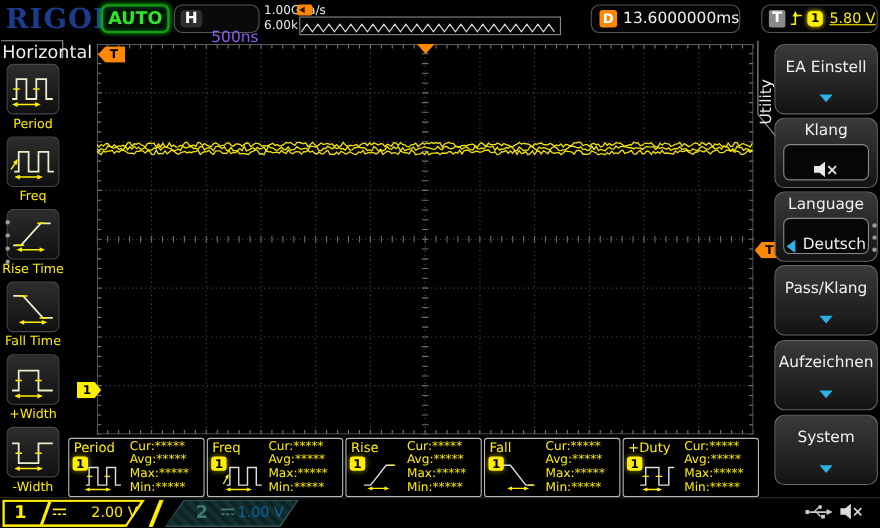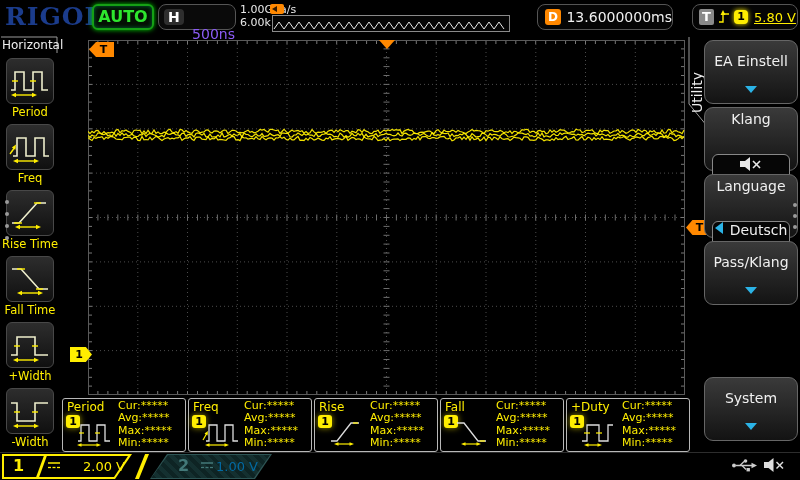--- a/index.html
+++ b/index.html
@@ -31,21 +31,21 @@
   #t-box{left:692px;top:4px;width:104px;height:24px;border:1px solid #555;border-radius:8px;
         display:flex;align-items:center;background:#050505;}
   #t-badge{margin-left:6px;width:15px;height:16px;background:#8a8a8a;border-radius:2px;
         color:#fff;font-weight:bold;font-size:13px;text-align:center;line-height:16px;}
   #trig-src{margin-left:4px;width:14px;height:14px;background:#ffee00;border-radius:4px;
         color:#000;font-weight:bold;font-size:11px;text-align:center;line-height:14px;
         box-shadow:0 0 5px #ffee00;}
   #trig-level{margin-left:6px;color:#ffee00;font-size:13px;text-decoration:underline;}
 
   
-  #left-menu-title{left:2px;top:38px;color:#eee;font-size:12px;}
+  #left-menu-title{left:2px;top:38px;color:#eee;font-size:16px;}
   .lm-item{left:0;width:60px;text-align:center;}
   .lm-btn{margin:0 auto;width:46px;height:44px;background:linear-gradient(180deg,#2d2d2d,#101010);
         border:1px solid #484848;border-radius:6px;display:flex;align-items:center;justify-content:center;}
   .lm-label{margin-top:1px;color:#ffee00;font-size:11.5px;white-space:nowrap;}
   .dot{width:4px;height:4px;border-radius:50%;background:#9a9a9a;}
 
   
   #graticule{left:88px;top:40px;width:597px;height:355px;}
   .flag{height:15px;color:#000;font-weight:bold;font-size:11px;line-height:15px;text-align:center;}
   .flag-left{clip-path:polygon(0 50%,28% 0,100% 0,100% 100%,28% 100%);padding-left:4px;}
@@ -59,21 +59,21 @@
   
   #utility-tab{left:657px;top:84px;width:80px;height:17px;color:#eee;font-size:14px;
         text-align:center;transform:rotate(-90deg);}
   .rm-btn{left:704px;width:92px;height:62px;background:linear-gradient(180deg,#3a3a3a,#131313);
         border:1px solid #666;border-radius:9px;color:#f0f0f0;font-size:14px;}
   .rm-label{position:absolute;left:0;right:0;top:12px;text-align:center;}
   .rm-label-top{position:absolute;left:0;right:0;top:3px;text-align:center;}
   .rm-tri-down{position:absolute;left:50%;bottom:10px;margin-left:-6px;width:0;height:0;
         border-left:6px solid transparent;border-right:6px solid transparent;border-top:7px solid #2bb3e6;}
   .rm-inner{position:absolute;left:7px;right:7px;top:23px;height:31px;border:1px solid #888;
-        border-radius:6px;background:#060606;display:flex;align-items:flex-start;justify-content:center;margin-top:23px;}
+        border-radius:6px;background:#060606;display:flex;align-items:flex-end;justify-content:center;}
   .tri-left{width:0;height:0;border-top:6px solid transparent;border-bottom:6px solid transparent;
         border-right:8px solid #2bb3e6;margin-right:7px;}
 
   
   .mp{top:398px;width:122px;height:52px;border:1px solid #b8b8b8;border-radius:3px;background:#000;}
   .mp-name{position:absolute;left:4px;top:1px;color:#ffee00;font-size:12px;}
   .mp-badge{position:absolute;left:3px;top:16px;width:14px;height:13px;background:#ffee00;
         border-radius:3px;color:#000;font-weight:bold;font-size:11px;text-align:center;line-height:13px;
         box-shadow:0 0 6px rgba(255,238,0,.6);}
   .mp-icon{position:absolute;left:13px;top:17px;}
@@ -590,20 +590,24 @@
       <span class="tri-left"></span>
       <span>Deutsch</span>
     </div>
   </div>
 
   <div class="rm-btn abs" style="top:241px">
     <div class="rm-label">Pass/Klang</div>
     <div class="rm-tri-down"></div>
   </div>
 
+  <div class="rm-btn abs" style="top:309px">
+    <div class="rm-label">Aufzeichnen</div>
+    <div class="rm-tri-down"></div>
+  </div>
 
   <div class="rm-btn abs" style="top:377px">
     <div class="rm-label">System</div>
     <div class="rm-tri-down"></div>
   </div>
 
   <div class="dot abs" style="left:793px;top:203px"></div>
   <div class="dot abs" style="left:793px;top:214px"></div>
   <div class="dot abs" style="left:793px;top:225px"></div>
 

